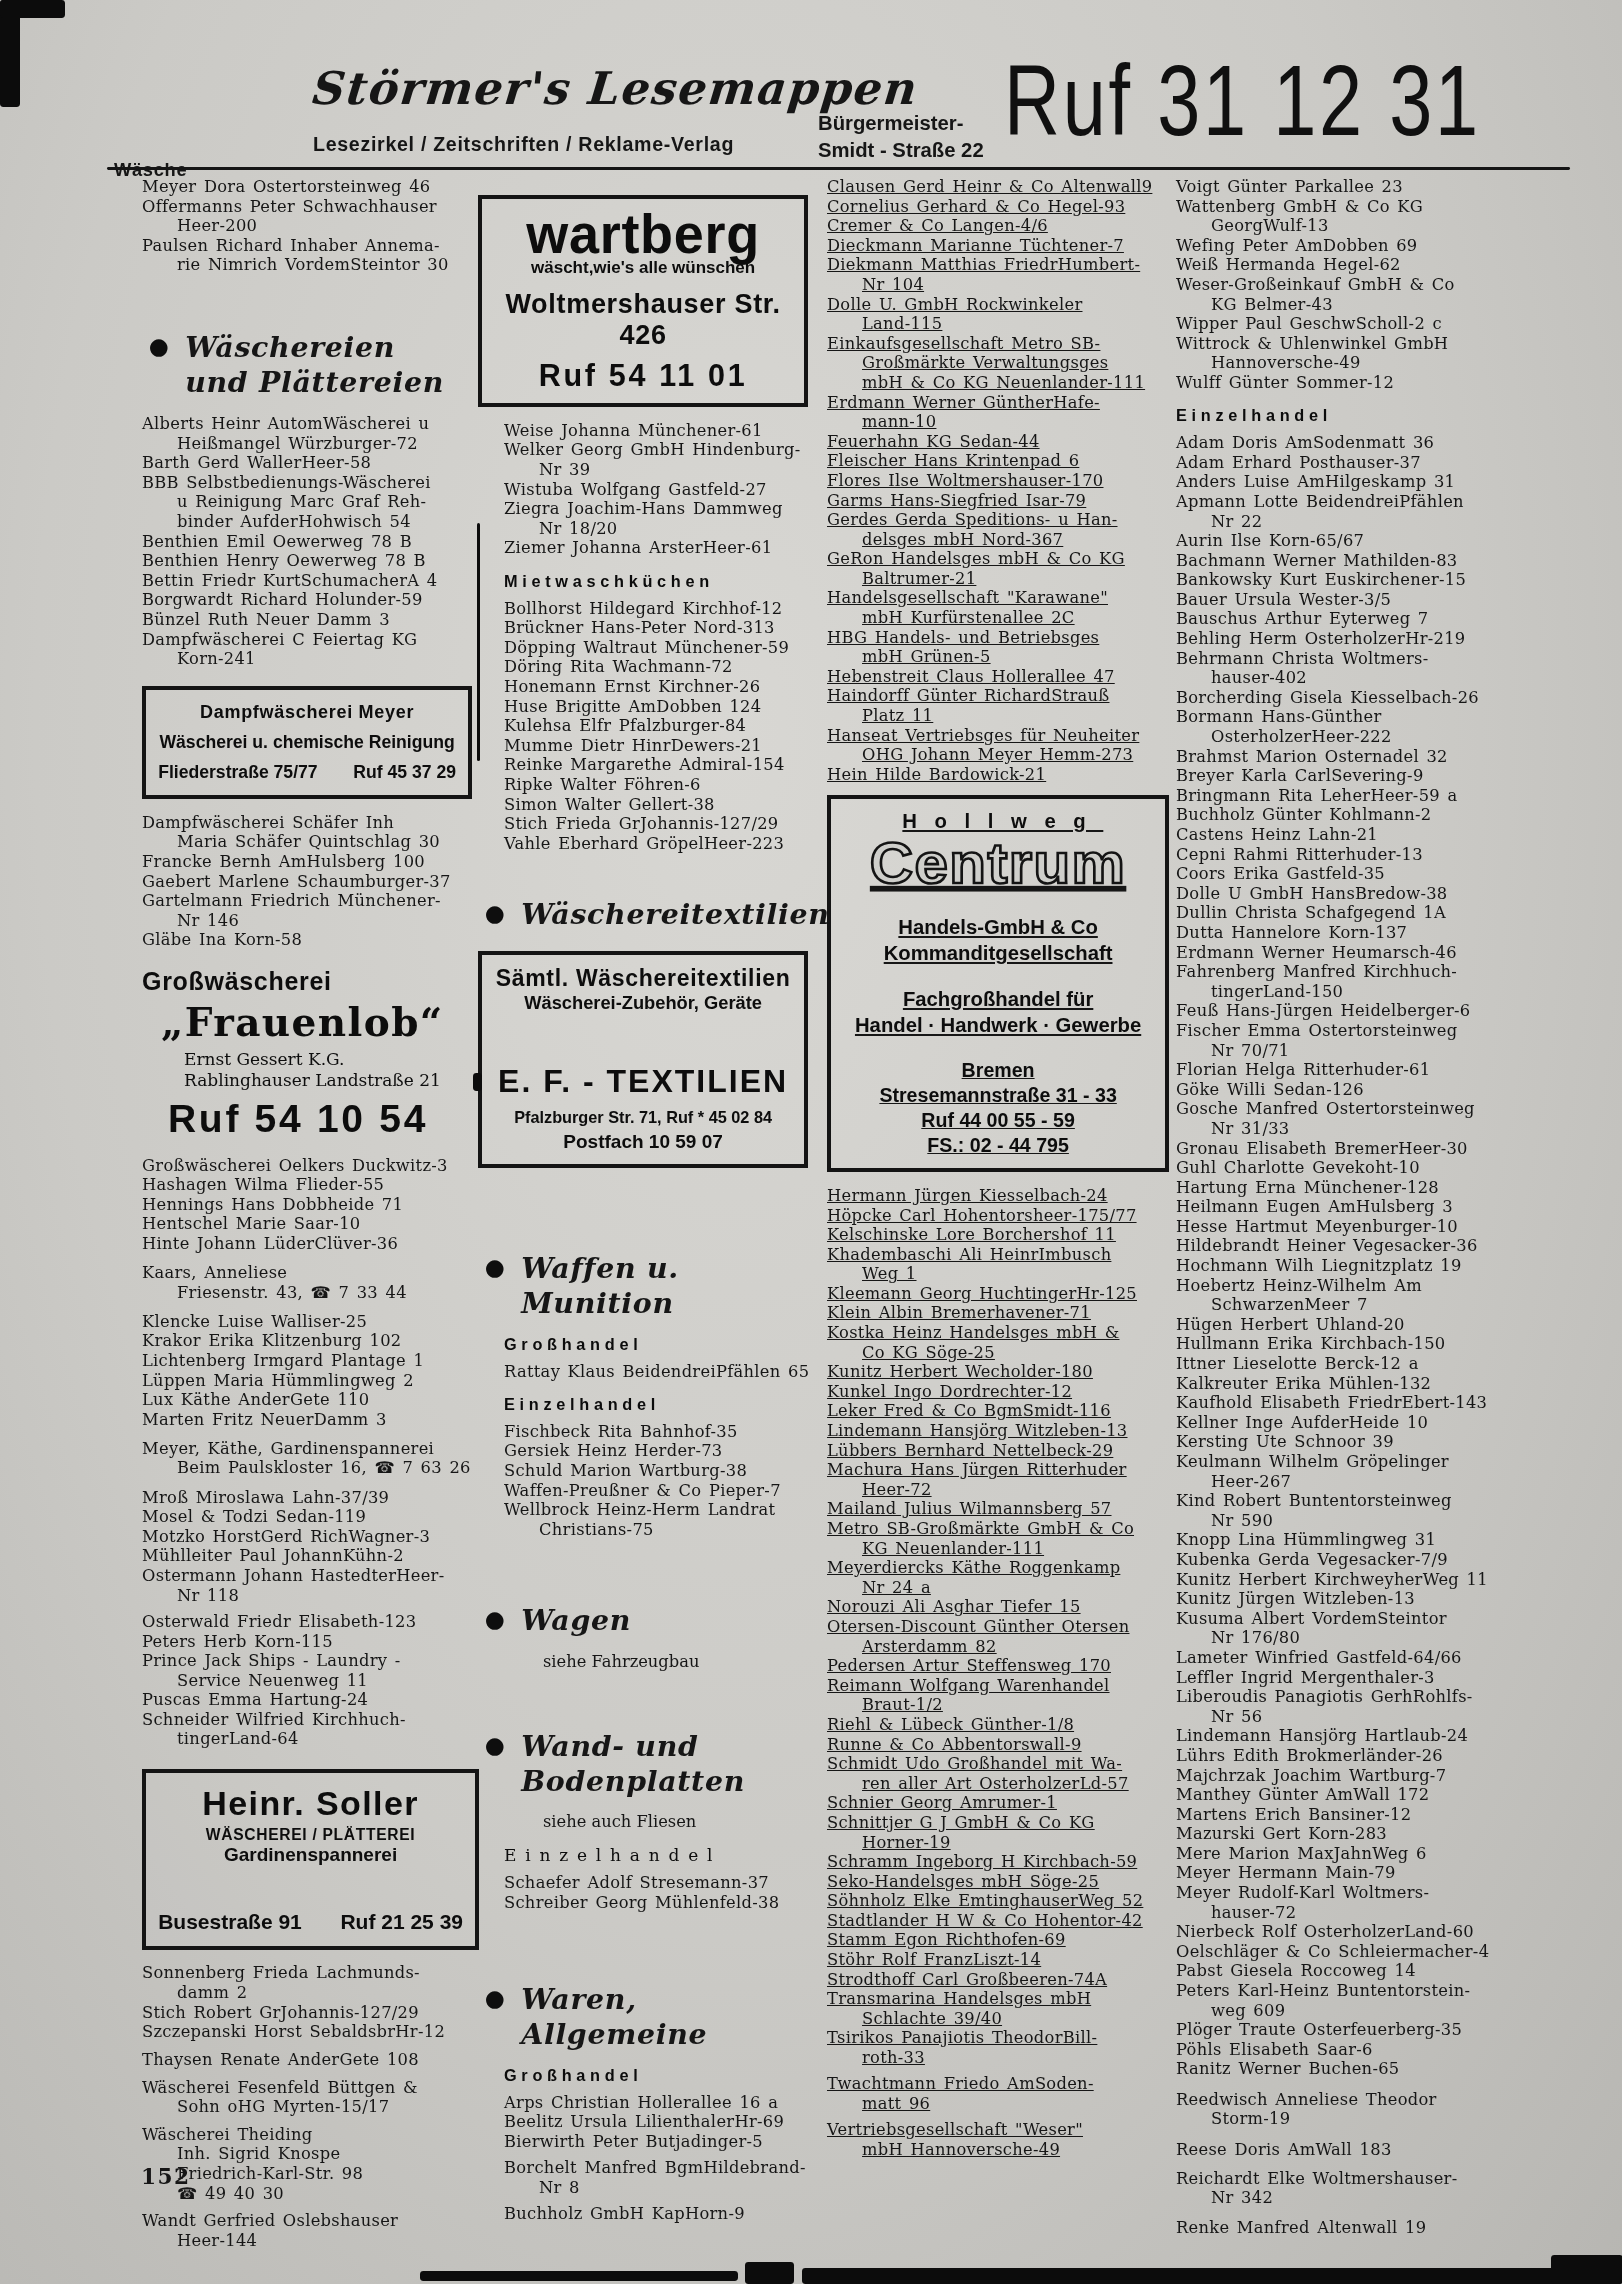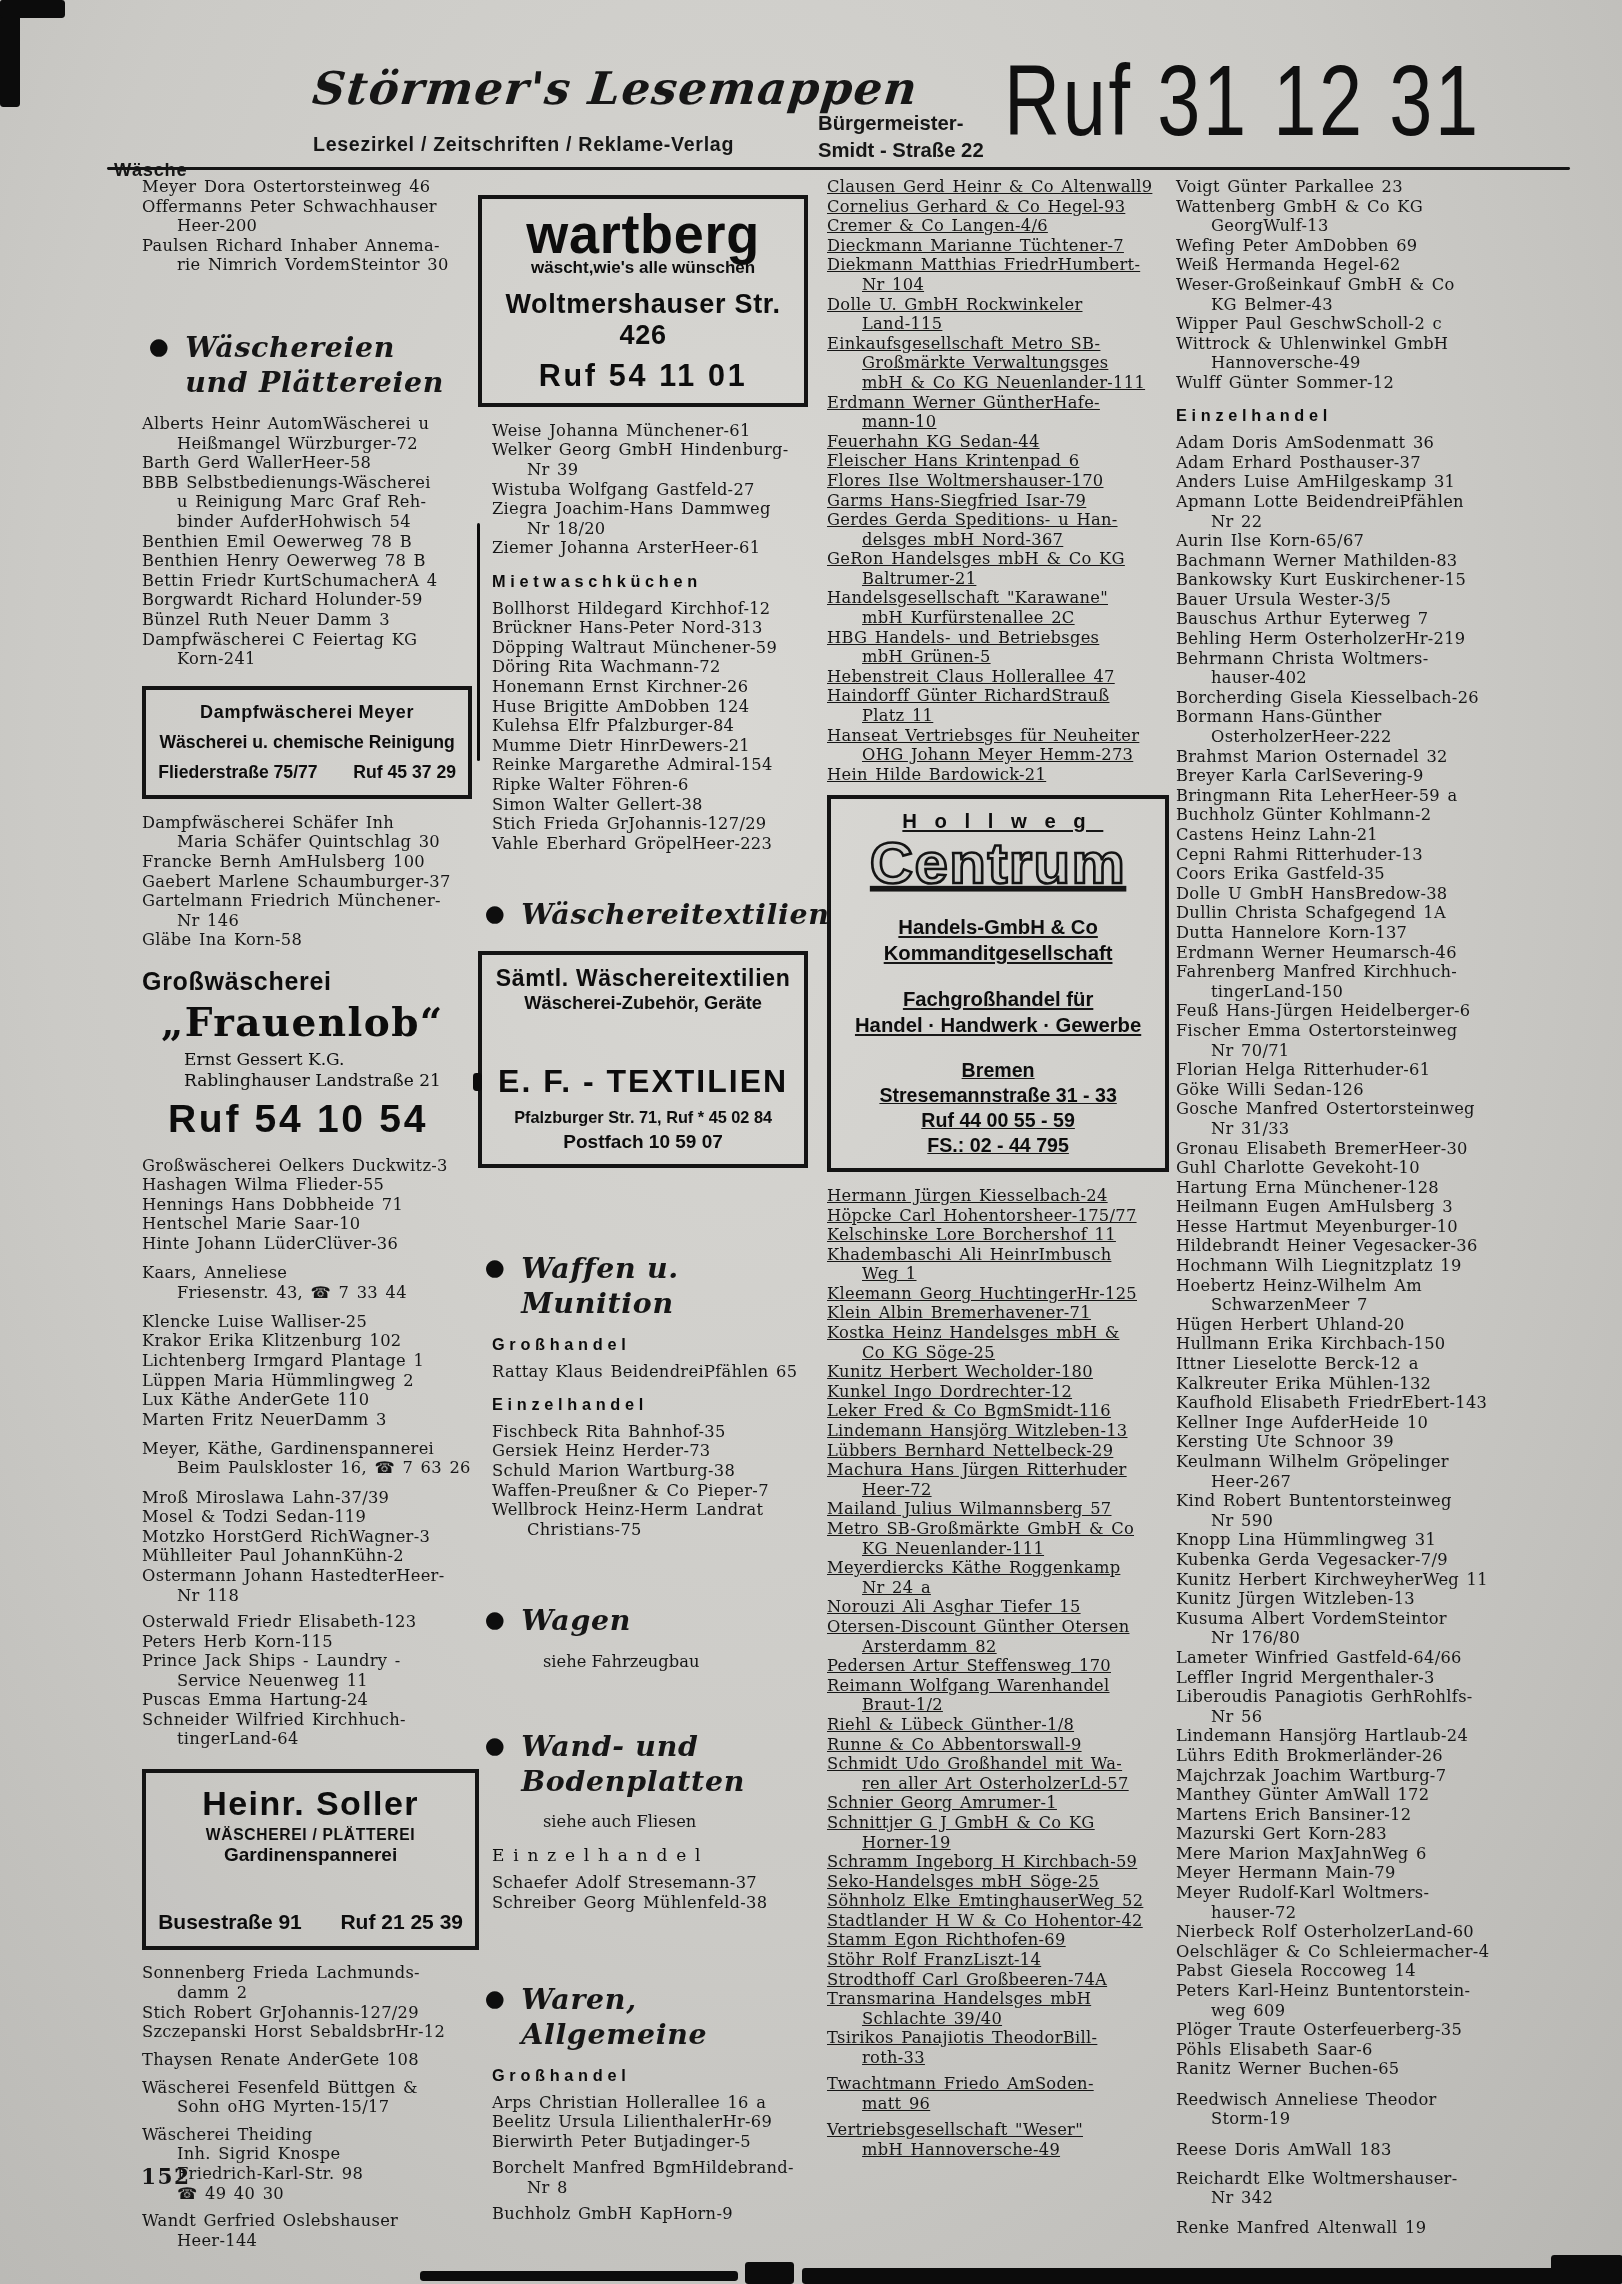--- a/index.html
+++ b/index.html
@@ -19,21 +19,21 @@
   .hdr-addr2{position:absolute;left:818px;top:139px;font-family:"Liberation Sans",sans-serif;font-weight:bold;font-size:20.3px;}
   .hdr-phone{position:absolute;left:1004px;top:43px;font-family:"Liberation Sans",sans-serif;
     font-weight:400;font-size:76px;letter-spacing:2.7px;transform:scale(1.02,1.32);transform-origin:left top;color:#101010;}
   .hdr-rule{position:absolute;left:107px;top:167px;width:1463px;height:3.4px;background:#151515;border-radius:1.4px;}
   
   .col{position:absolute;top:177px;}
   #col1{left:142px;width:339px;}
   #col2{left:478px;width:349px;}
   #col3{left:827px;width:344px;text-decoration:underline;}
   #col4{left:1176px;width:393px;}
-  #col2 .entry, #col2 .sub{margin-left:14px;}
+  #col2 .entry, #col2 .sub{margin-left:26px;}
   .entry{font-size:16.3px;line-height:19.6px;letter-spacing:0.3px;word-spacing:2px;
     padding-left:35px;text-indent:-35px;white-space:pre-line;}
   .heading{display:flex;align-items:flex-start;margin:23px 0 13.5px 6.8px;}
   .bullet{font-size:23px;line-height:32.5px;margin-right:16.3px;color:#0e0e0e;}
   .htext{font-style:italic;font-weight:bold;font-size:28.4px;line-height:35px;letter-spacing:0.7px;white-space:pre-line;}
   .sub{margin:13.5px 0 8.1px;color:#0c0c0c;}
   .sub.sans{font-family:"Liberation Sans",sans-serif;font-weight:bold;font-size:16.3px;letter-spacing:4.7px;}
   .sub.serif{font-family:"DejaVu Serif",serif;font-size:17px;letter-spacing:8.8px;}
   .note{font-size:16.3px;padding-left:65px;margin:1.4px 0 8.1px;}
   .gapitem{width:100%;}

